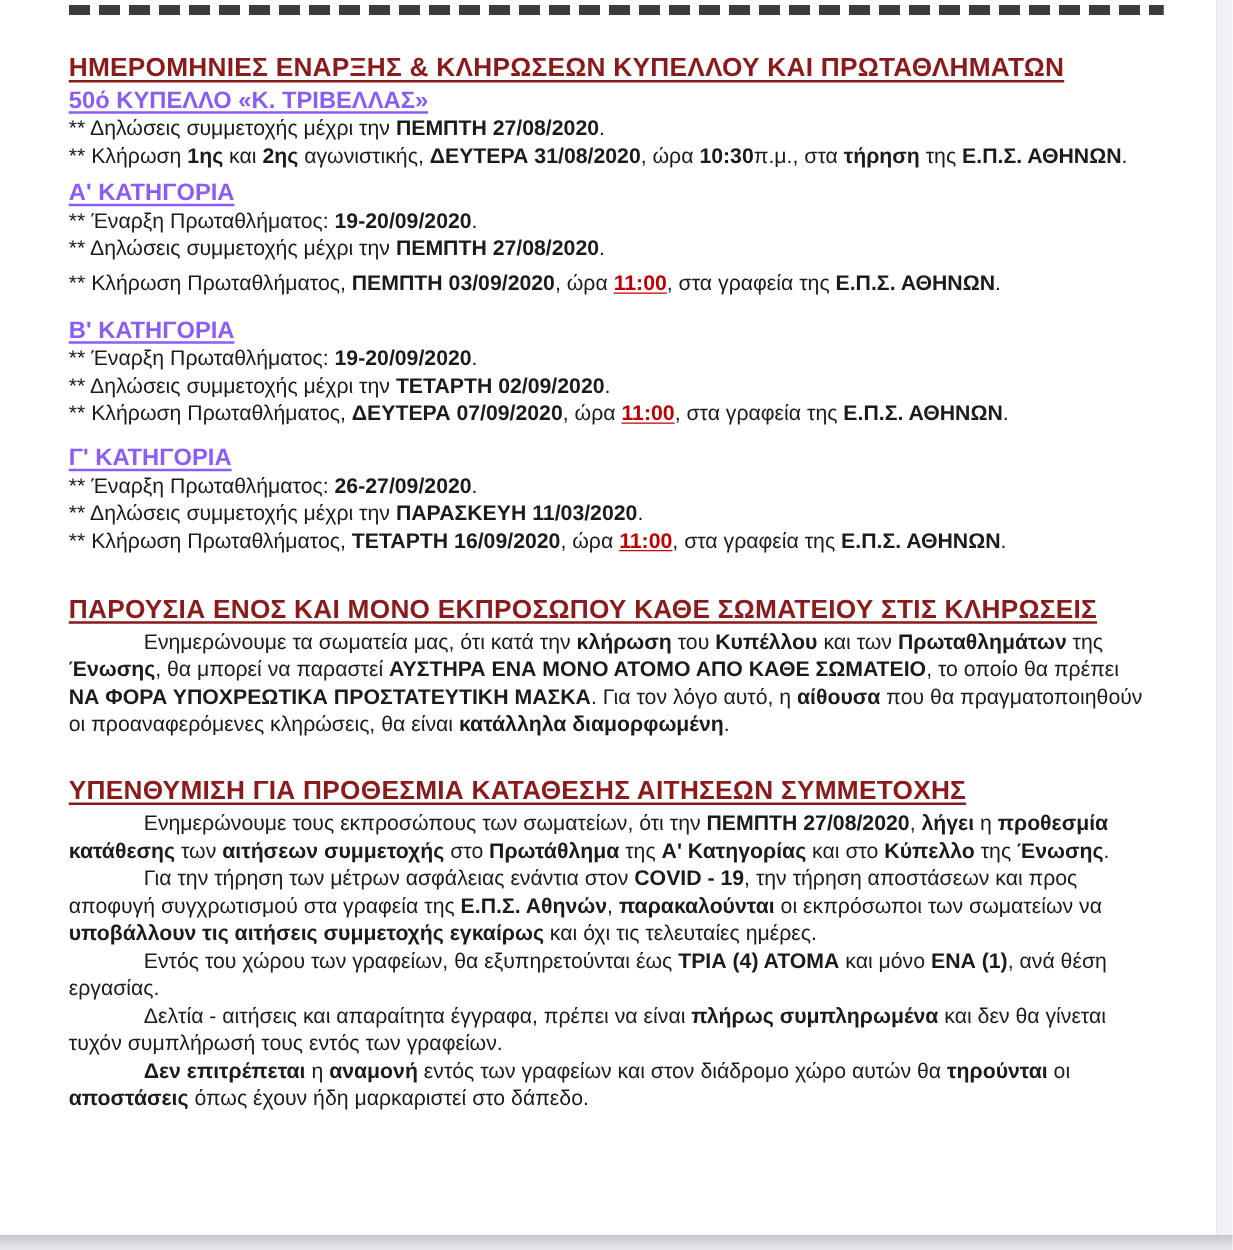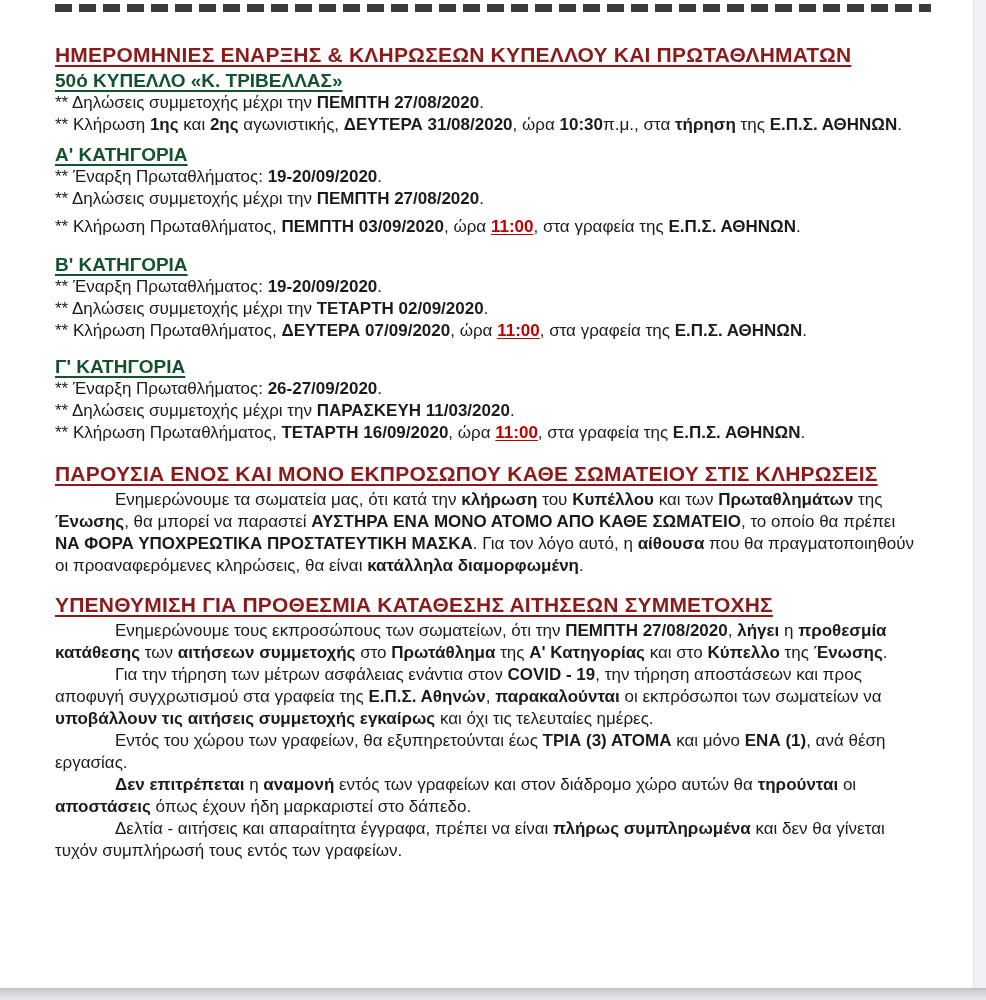--- a/index.html
+++ b/index.html
@@ -39,24 +39,24 @@
   }
   .hd-red {
     color: #8b1b1b;
     font-weight: bold;
     font-size: 21px;
     line-height: 26px;
     letter-spacing: 0.2px;
     text-decoration: underline;
     text-decoration-thickness: 2px;
     text-underline-offset: 3px;
-    margin: 1px 0 2px 0;
+    margin: 15px 0 2px 0;
   }
   .hd-black {
-    color: #14532d;
+    color: #8b5cf6;
     font-weight: bold;
     font-size: 19px;
     line-height: 22px;
     text-decoration: underline;
     text-decoration-thickness: 2px;
     text-underline-offset: 3px;
     margin: 0;
   }
   .line {
     font-size: 17px;
@@ -99,19 +99,19 @@
       <div class="line"><span>** Έναρξη Πρωταθλήματος: </span><span class="b">26-27/09/2020</span><span>.</span></div>
       <div class="line"><span>** Δηλώσεις συμμετοχής μέχρι την </span><span class="b">ΠΑΡΑΣΚΕΥΗ 11/03/2020</span><span>.</span></div>
       <div class="line"><span>** Κλήρωση Πρωταθλήματος, </span><span class="b">ΤΕΤΑΡΤΗ 16/09/2020</span><span>, ώρα </span><span class="b red ul">11:00</span><span>, στα γραφεία της </span><span class="b">Ε.Π.Σ. ΑΘΗΝΩΝ</span><span>.</span></div>
       <div class="gap" style="height: 16px;"></div>
       <div class="hd-red">ΠΑΡΟΥΣΙΑ ΕΝΟΣ ΚΑΙ ΜΟΝΟ ΕΚΠΡΟΣΩΠΟΥ ΚΑΘΕ ΣΩΜΑΤΕΙΟΥ ΣΤΙΣ ΚΛΗΡΩΣΕΙΣ</div>
       <p class="para"><span>Ενημερώνουμε τα σωματεία μας, ότι κατά την </span><span class="b">κλήρωση</span><span> του </span><span class="b">Κυπέλλου</span><span> και των </span><span class="b">Πρωταθλημάτων</span><span> της </span><span class="b">Ένωσης</span><span>, θα μπορεί να παραστεί </span><span class="b">ΑΥΣΤΗΡΑ ΕΝΑ ΜΟΝΟ ΑΤΟΜΟ ΑΠΟ ΚΑΘΕ ΣΩΜΑΤΕΙΟ</span><span>, το οποίο θα πρέπει </span><span class="b">ΝΑ ΦΟΡΑ ΥΠΟΧΡΕΩΤΙΚΑ ΠΡΟΣΤΑΤΕΥΤΙΚΗ ΜΑΣΚΑ</span><span>. Για τον λόγο αυτό, η </span><span class="b">αίθουσα</span><span> που θα πραγματοποιηθούν οι προαναφερόμενες κληρώσεις, θα είναι </span><span class="b">κατάλληλα διαμορφωμένη</span><span>.</span></p>
       <div class="gap" style="height: 14px;"></div>
       <div class="hd-red">ΥΠΕΝΘΥΜΙΣΗ ΓΙΑ ΠΡΟΘΕΣΜΙΑ ΚΑΤΑΘΕΣΗΣ ΑΙΤΗΣΕΩΝ ΣΥΜΜΕΤΟΧΗΣ</div>
       <p class="para"><span>Ενημερώνουμε τους εκπροσώπους των σωματείων, ότι την </span><span class="b">ΠΕΜΠΤΗ 27/08/2020</span><span>, </span><span class="b">λήγει</span><span> η </span><span class="b">προθεσμία κατάθεσης</span><span> των </span><span class="b">αιτήσεων συμμετοχής</span><span> στο </span><span class="b">Πρωτάθλημα</span><span> της </span><span class="b">Α' Κατηγορίας</span><span> και στο </span><span class="b">Κύπελλο</span><span> της </span><span class="b">Ένωσης</span><span>.</span></p>
       <p class="para"><span>Για την τήρηση των μέτρων ασφάλειας ενάντια στον </span><span class="b">COVID - 19</span><span>, την τήρηση αποστάσεων και προς αποφυγή συγχρωτισμού στα γραφεία της </span><span class="b">Ε.Π.Σ. Αθηνών</span><span>, </span><span class="b">παρακαλούνται</span><span> οι εκπρόσωποι των σωματείων να </span><span class="b">υποβάλλουν τις αιτήσεις συμμετοχής εγκαίρως</span><span> και όχι τις τελευταίες ημέρες.</span></p>
-      <p class="para"><span>Εντός του χώρου των γραφείων, θα εξυπηρετούνται έως </span><span class="b">ΤΡΙΑ (3) ΑΤΟΜΑ</span><span> και μόνο </span><span class="b">ΕΝΑ (1)</span><span>, ανά θέση εργασίας.</span></p>
+      <p class="para"><span>Εντός του χώρου των γραφείων, θα εξυπηρετούνται έως </span><span class="b">ΤΡΙΑ (4) ΑΤΟΜΑ</span><span> και μόνο </span><span class="b">ΕΝΑ (1)</span><span>, ανά θέση εργασίας.</span></p>
+      <p class="para"><span>Δελτία - αιτήσεις και απαραίτητα έγγραφα, πρέπει να είναι </span><span class="b">πλήρως συμπληρωμένα</span><span> και δεν θα γίνεται τυχόν συμπλήρωσή τους εντός των γραφείων.</span></p>
       <p class="para"><span class="b">Δεν επιτρέπεται</span><span> η </span><span class="b">αναμονή</span><span> εντός των γραφείων και στον διάδρομο χώρο αυτών θα </span><span class="b">τηρούνται</span><span> οι </span><span class="b">αποστάσεις</span><span> όπως έχουν ήδη μαρκαριστεί στο δάπεδο.</span></p>
-      <p class="para"><span>Δελτία - αιτήσεις και απαραίτητα έγγραφα, πρέπει να είναι </span><span class="b">πλήρως συμπληρωμένα</span><span> και δεν θα γίνεται τυχόν συμπλήρωσή τους εντός των γραφείων.</span></p>
     </div>
 </div>
 <div class="right-strip"></div>
 <div class="bottom-strip"></div>
 
 </body></html>

